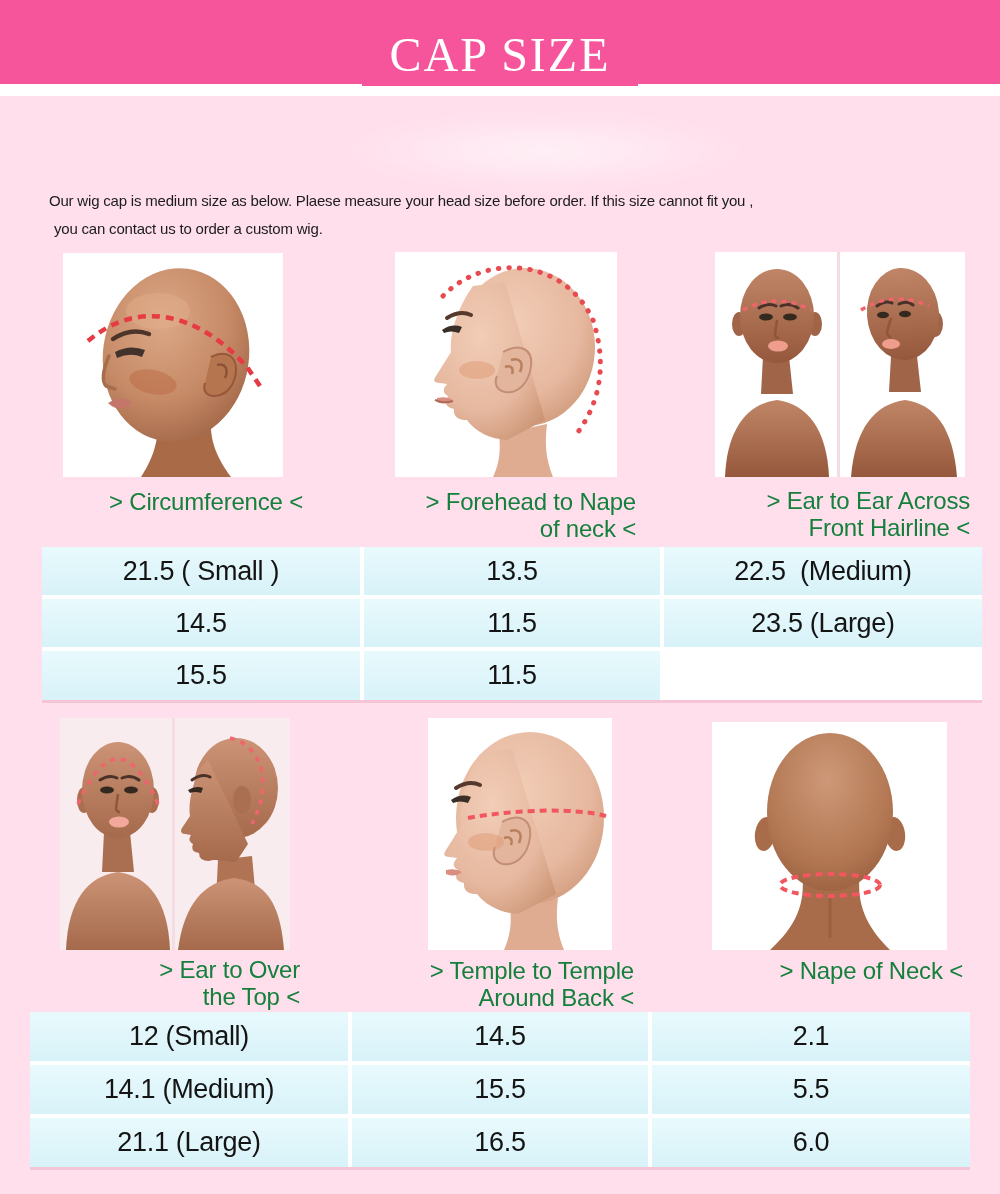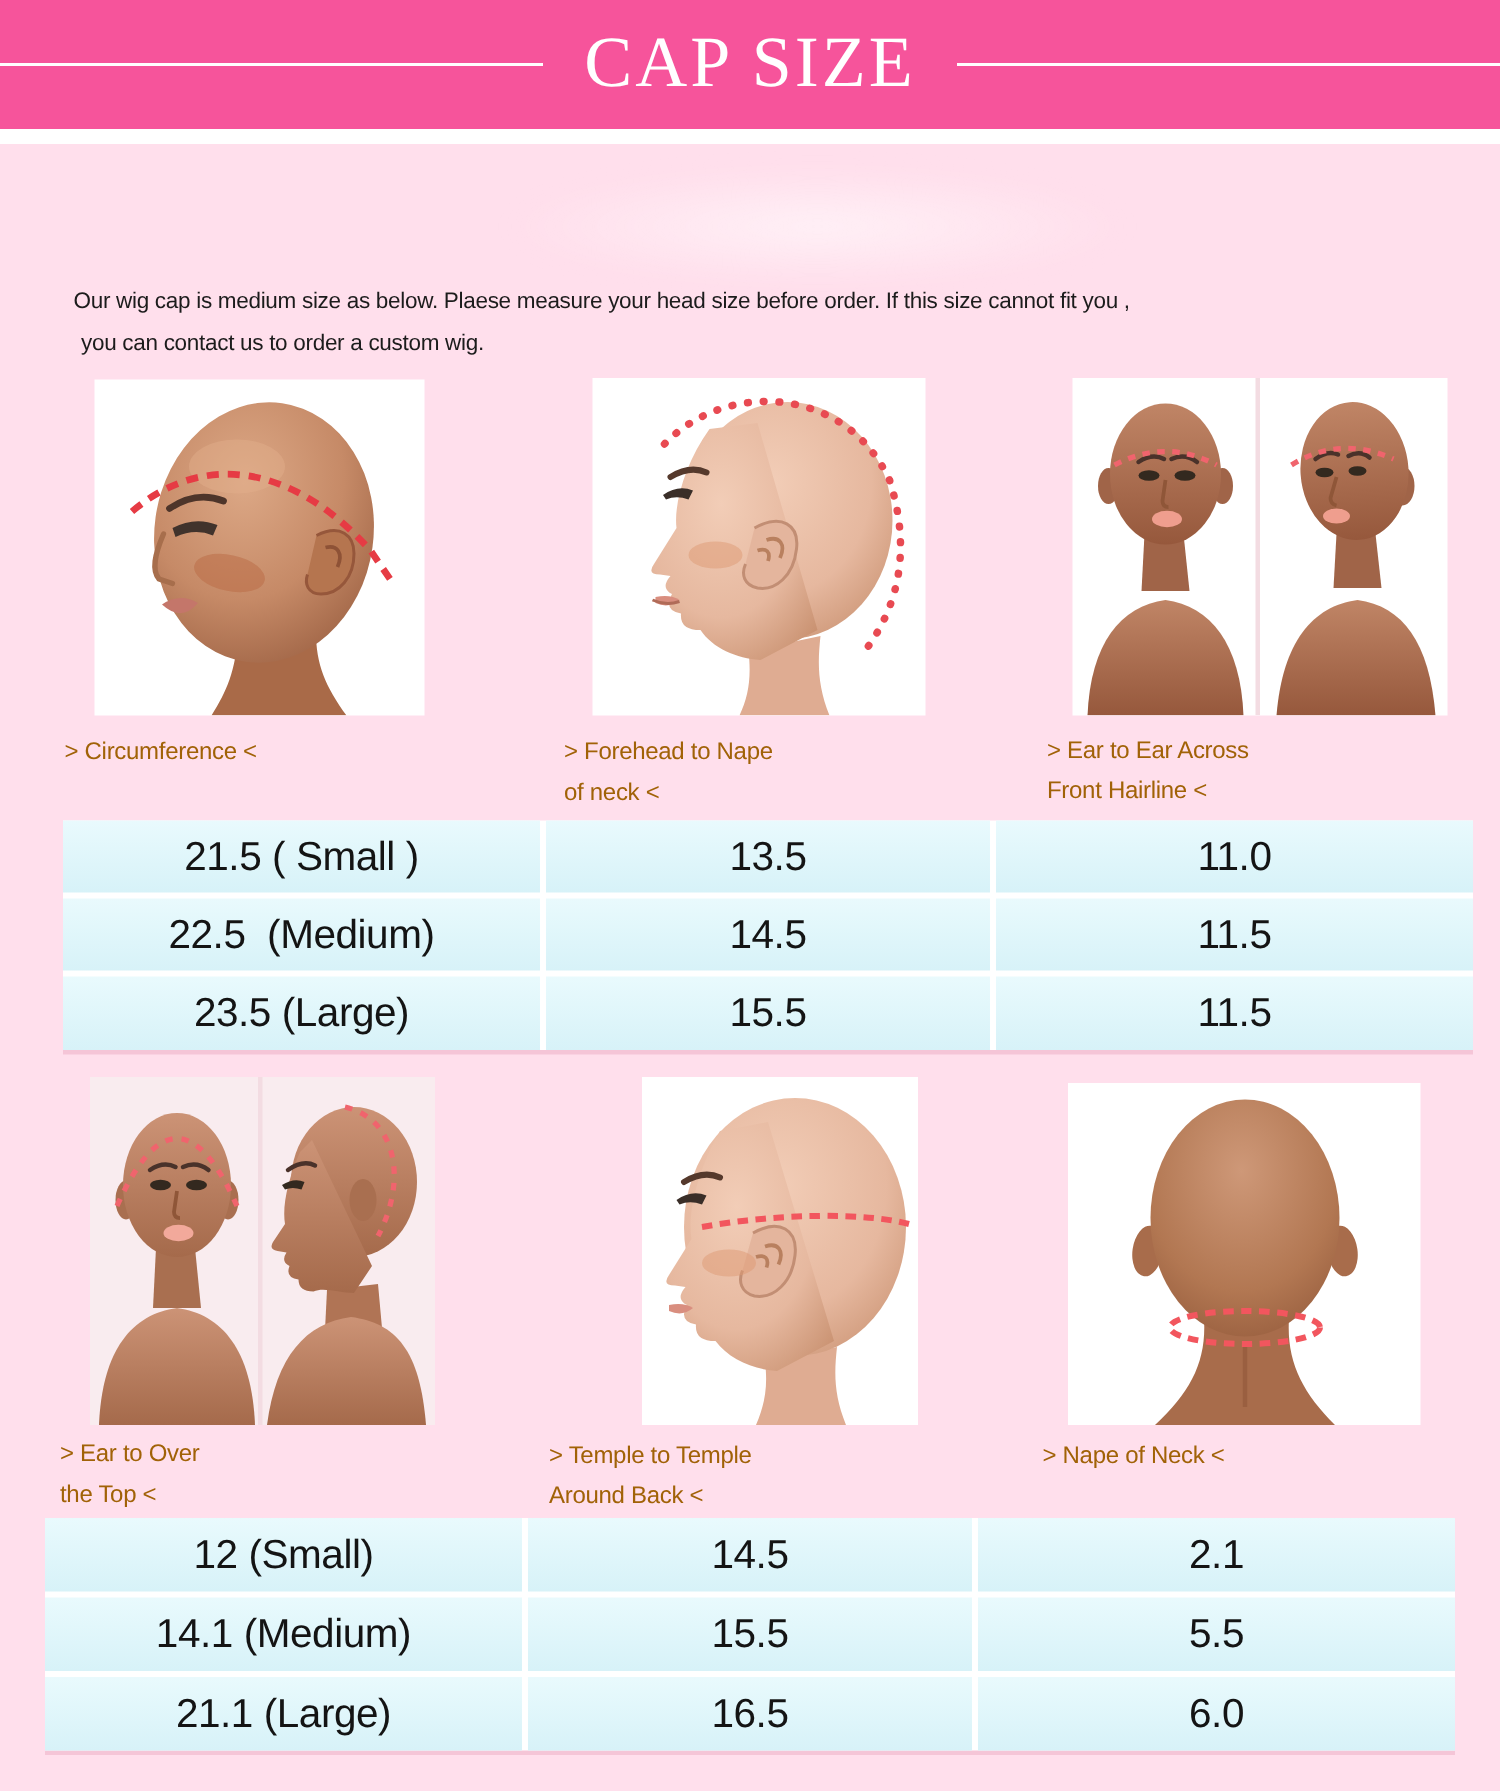--- a/index.html
+++ b/index.html
@@ -7,21 +7,21 @@
   body {
     width:1000px; height:1194px; position:relative; overflow:hidden;
     font-family:"Liberation Sans", sans-serif;
   }
   .page { position:absolute; left:0; top:0; width:1000px; height:1194px; background:#fff; }
 
   
   .banner {
     position:absolute; left:0; top:0; width:1000px; height:86px;
     background:var(--banner-bg,#F6549B);
-    display:flex; align-items:center;
+    display:flex; align-items:flex-end;
   }
   .banner .rule { flex:1; height:2px; background:var(--banner-text,#fff); }
   .banner .title {
     color:var(--banner-text,#fff);
     font-family:"Liberation Serif", serif;
     font-size:48px; font-weight:400; letter-spacing:2px;
     margin:0 28px; padding-bottom:4px; white-space:nowrap;
   }
 
   
@@ -47,22 +47,22 @@
   .card svg { display:block; width:100%; height:100%; }
   #card1 { left:63px;  top:253px; width:220px; height:224px; }
   #card2 { left:395px; top:252px; width:222px; height:225px; }
   #card3 { left:715px; top:252px; width:250px; height:225px; }
   #card4 { left:60px;  top:718px; width:230px; height:232px; background:var(--card-alt-bg,#F9ECEF); }
   #card5 { left:428px; top:718px; width:184px; height:232px; }
   #card6 { left:712px; top:722px; width:235px; height:228px; }
 
   
   .mlabel {
-    position:absolute; text-align:left;
-    font-size:16px; line-height:27px; color:#a16207; letter-spacing:-0.2px;
+    position:absolute; text-align:right;
+    font-size:24px; line-height:27px; color:#15803d; letter-spacing:-0.2px;
   }
   #label1 { left:43px;  top:488px; width:260px; }
   #label2 { left:376px; top:488px; width:260px; }
   #label3 { left:698px; top:487px; width:272px; }
   #label4 { left:40px;  top:956px; width:260px; }
   #label5 { left:366px; top:957px; width:268px; }
   #label6 { left:695px; top:957px; width:268px; }
 
   
   .size-table {
@@ -191,21 +191,20 @@
     <div>of neck &lt;</div>
   </div>
   <div class="mlabel" id="label3">
     <div>&gt; Ear to Ear Across</div>
     <div>Front Hairline &lt;</div>
   </div>
 
   <div class="size-table" id="table1">
     <div class="cell">21.5 ( Small )</div>
     <div class="cell">13.5</div>
-    <div class="cell">11.0</div>
     <div class="cell">22.5  (Medium)</div>
     <div class="cell">14.5</div>
     <div class="cell">11.5</div>
     <div class="cell">23.5 (Large)</div>
     <div class="cell">15.5</div>
     <div class="cell">11.5</div>
   </div>
 
   <div class="card" id="card4">
     <svg viewBox="0 0 230 232">

